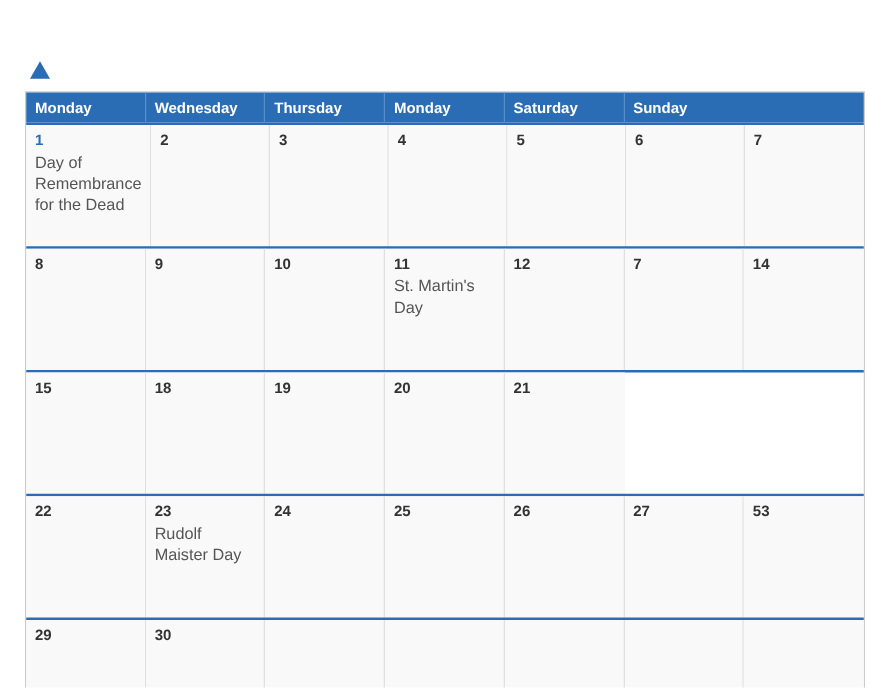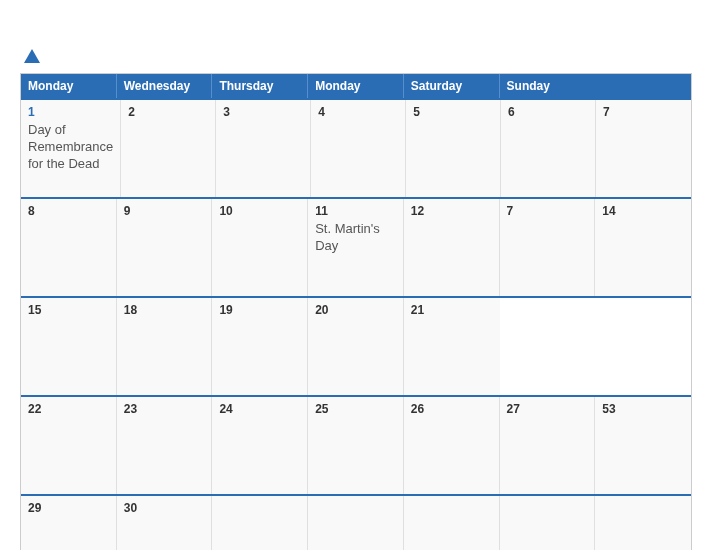--- a/index.html
+++ b/index.html
@@ -216,20 +216,21 @@
           <div class="cal-cell">
             <span class="day-num">21</span>
           </div>
         </div>
         <div class="cal-week">
           <div class="cal-cell">
             <span class="day-num">22</span>
           </div>
           <div class="cal-cell">
             <span class="day-num">23</span>
+            <span class="event-name">Rudolf Maister Day</span>
           </div>
           <div class="cal-cell">
             <span class="day-num">24</span>
           </div>
           <div class="cal-cell">
             <span class="day-num">25</span>
           </div>
           <div class="cal-cell">
             <span class="day-num">26</span>
           </div>

